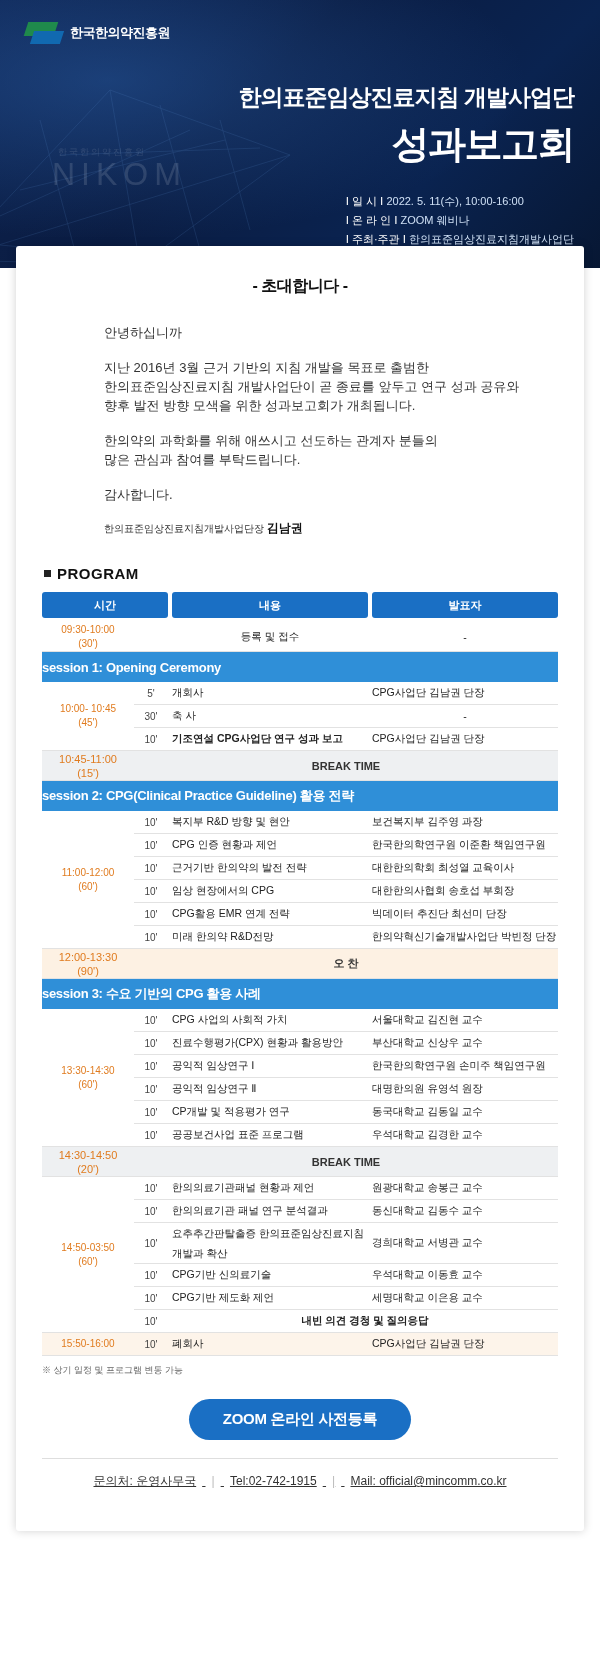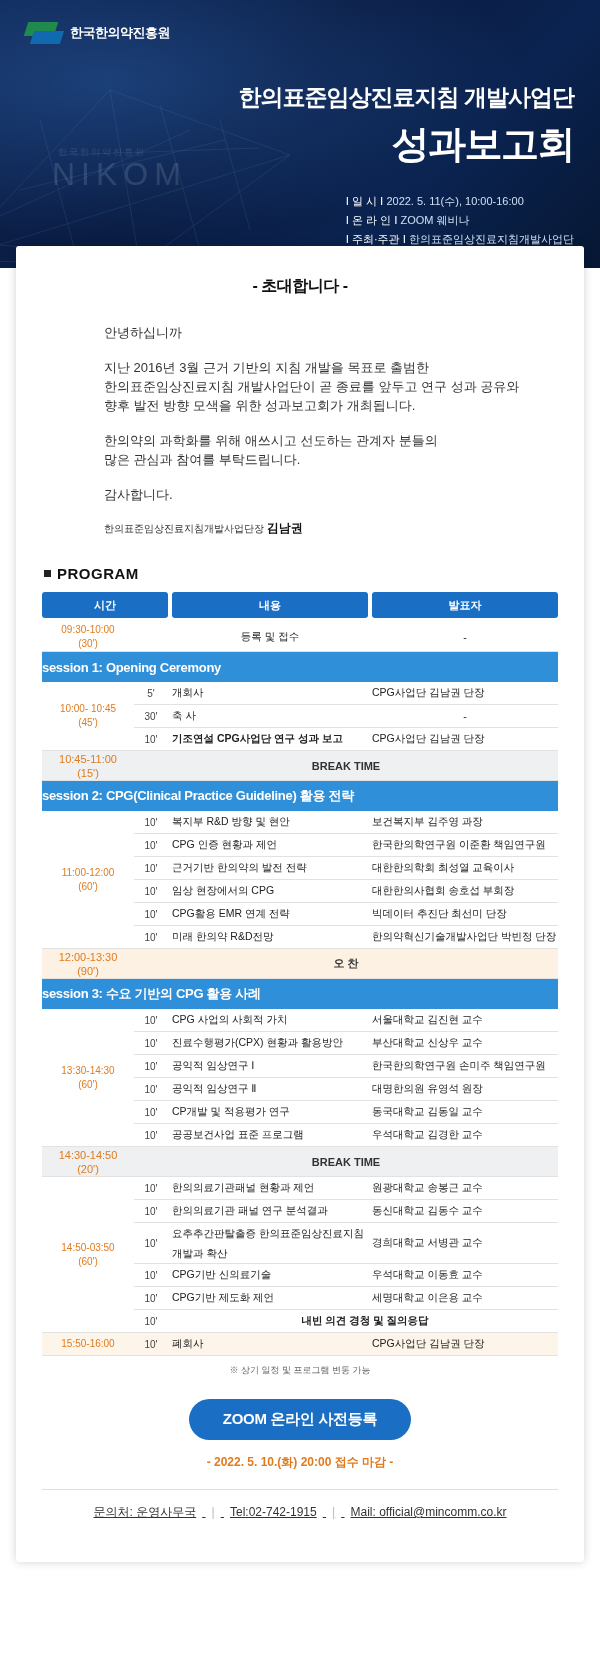--- a/index.html
+++ b/index.html
@@ -113,21 +113,21 @@
     border-bottom:1px solid #e2e2e2;
   }
   .break .c-time{background:#eef0f2;color:#e07b1f;font-weight:normal;}
   .lunch td{
     background:#fdf1e3; color:#333; font-weight:bold; text-align:center; height:30px; font-size:11px;
     border-bottom:1px solid #e2e2e2;
   }
   .lunch .c-time{background:#fdf1e3;color:#e07b1f;font-weight:normal;}
   .last td{ background:#fdf4ea; }
   .note{
-    text-align:center; font-size:9px; color:#666; margin-top:8px;
+    text-align:left; font-size:9px; color:#666; margin-top:8px;
   }
 
   
   .cta-wrap{ text-align:center; margin-top:22px; }
   .cta-btn{
     display:inline-block; background:#1a6fc4; color:#fff;
     font-size:15px; font-weight:bold; letter-spacing:-0.3px;
     padding:11px 34px; border-radius:22px; border:none; cursor:pointer;
   }
   .cta-deadline{
@@ -435,21 +435,20 @@
         <td></td>
             <td class="c-sp">CPG사업단 김남권 단장</td>
       </tr>
     </tbody>
       </table>
 
     <div class="note">※ 상기 일정 및 프로그램 변동 가능</div>
 
     <div class="cta-wrap">
       <button class="cta-btn">ZOOM 온라인 사전등록</button>
-      <div class="cta-deadline">- 2022. 5. 10.(화) 20:00 접수 마감 -</div>
     </div>
 
     <div class="divider"></div>
     <div class="contact">
       <span>문의처: 운영사무국</span>
       <span class="sep">|</span>
       <span>Tel:02-742-1915</span>
       <span class="sep">|</span>
       <span>Mail: official@mincomm.co.kr</span>
     </div>

